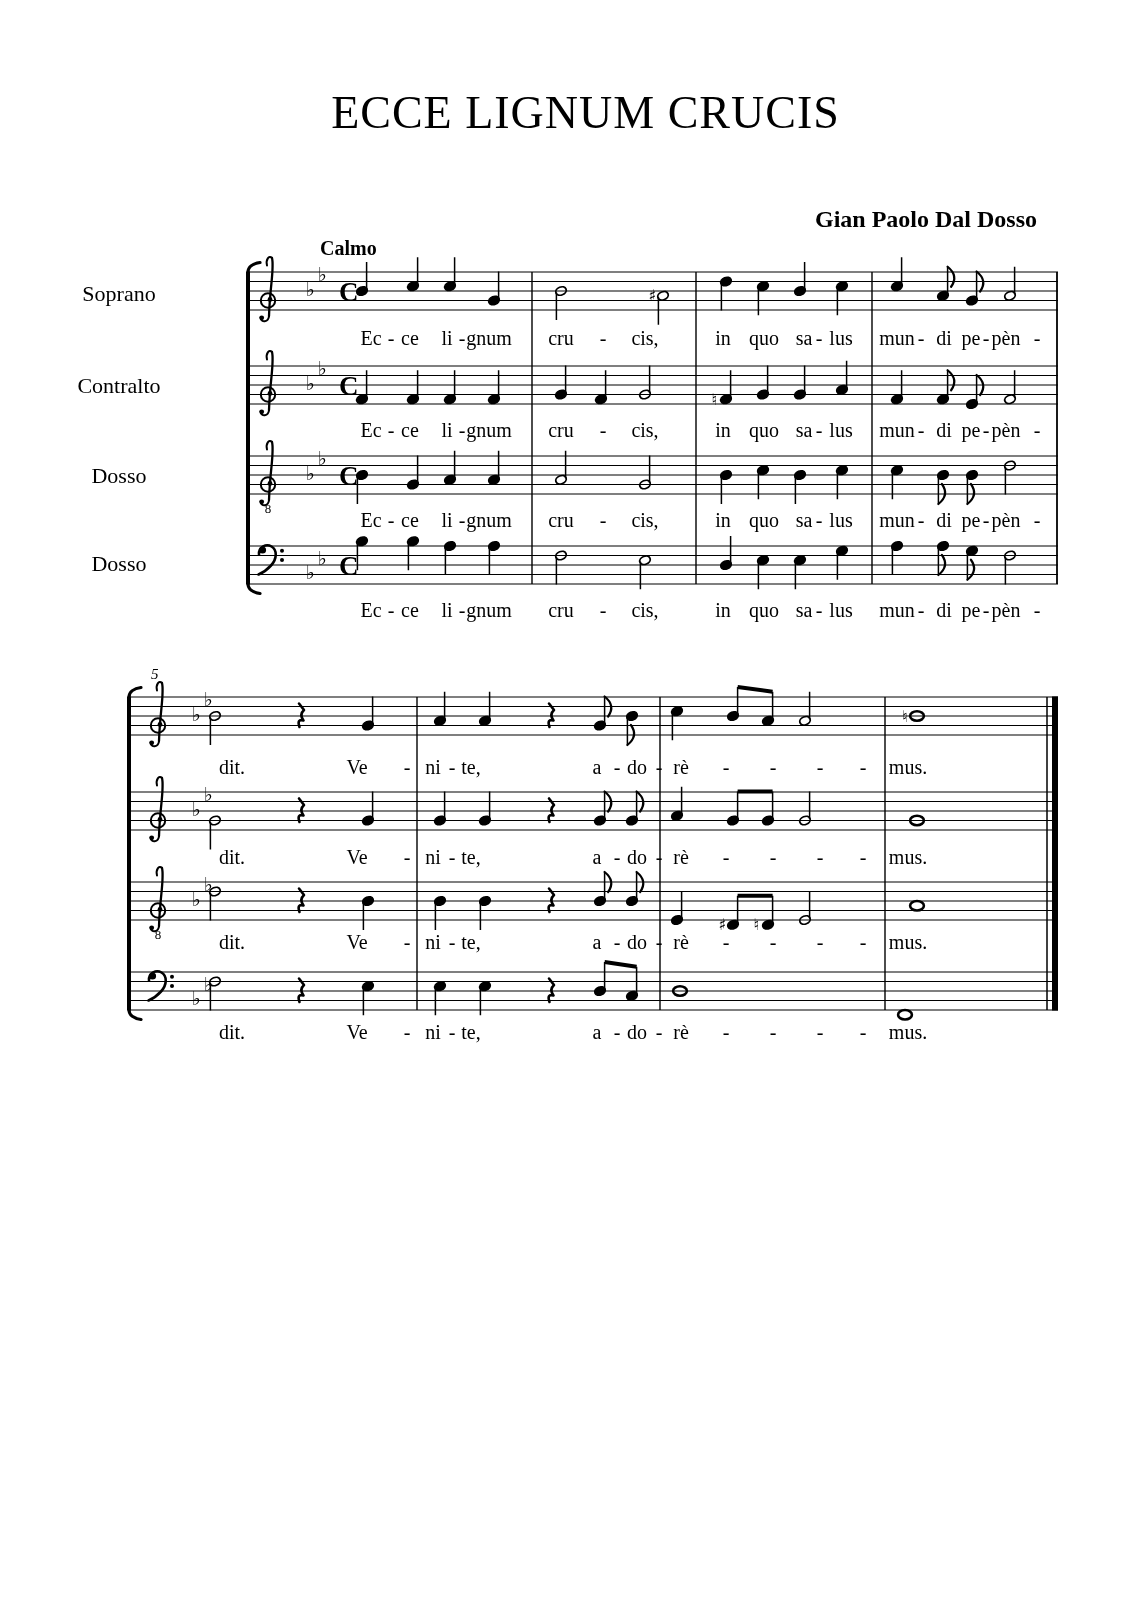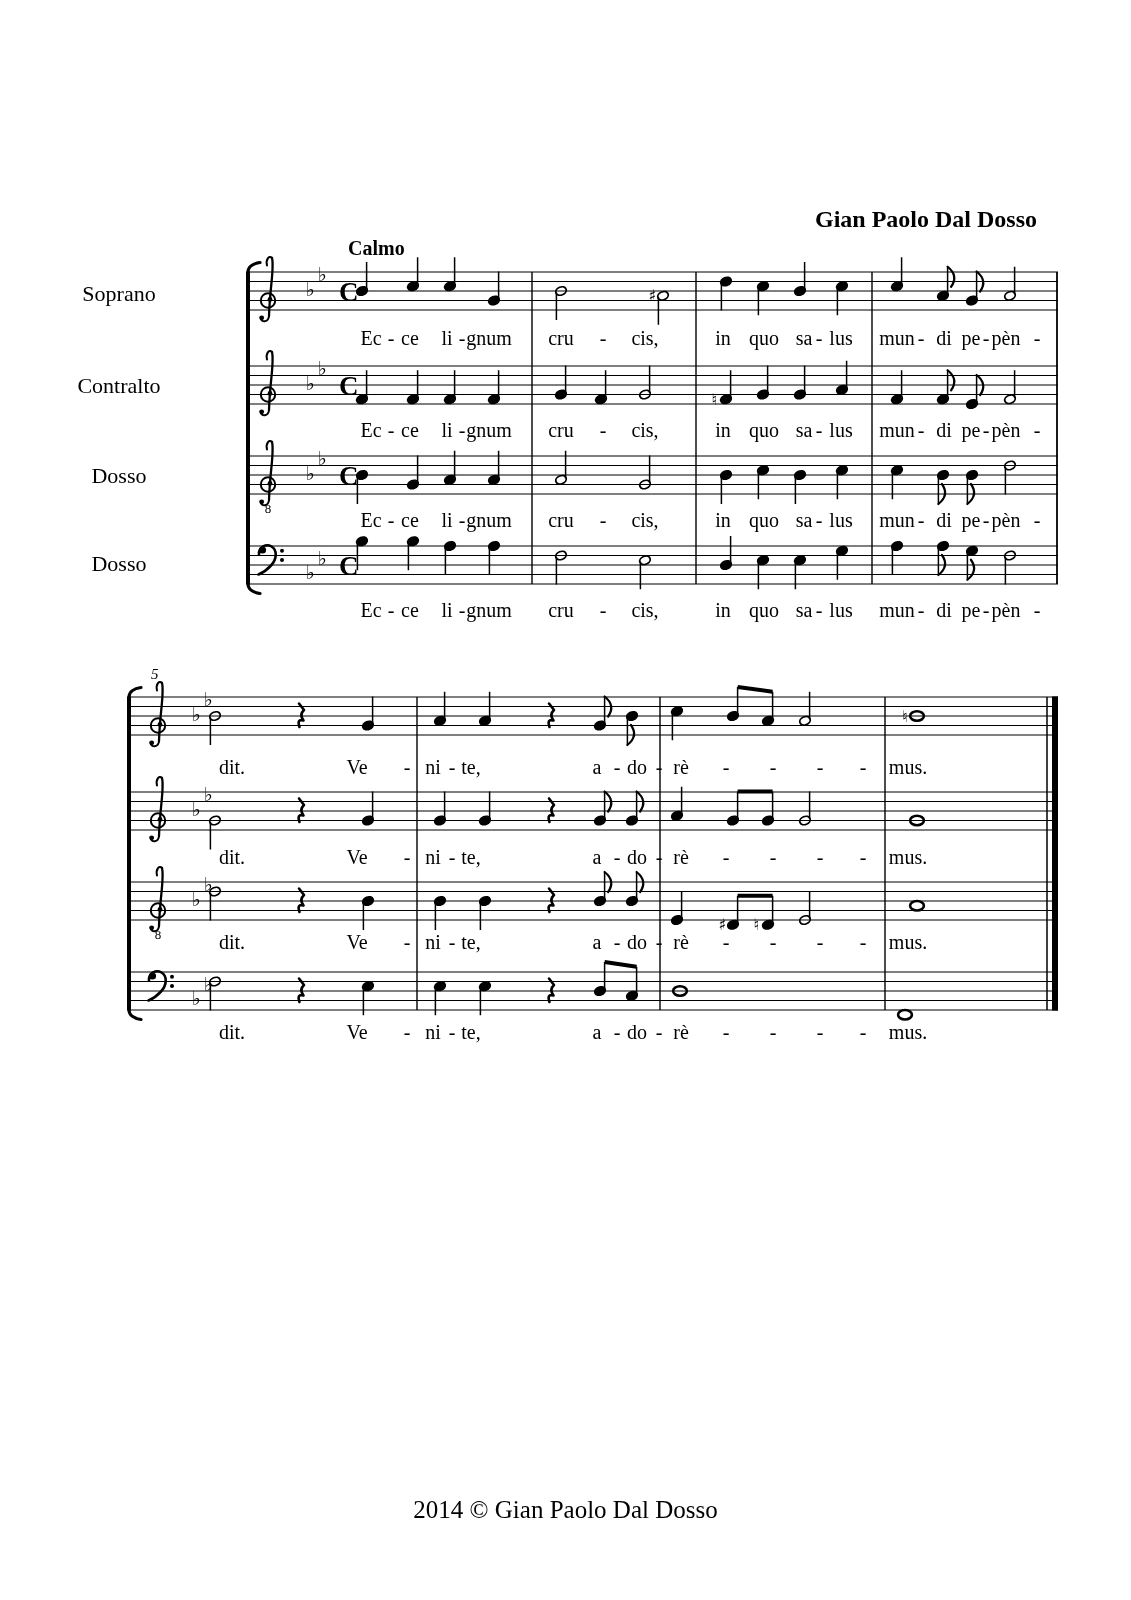--- a/index.html
+++ b/index.html
@@ -3,36 +3,37 @@
 <meta charset="utf-8">
 <style>
   html,body{margin:0;padding:0;background:#888;}
   .page{position:relative;width:1131px;height:1600px;background:#ffffff;color:#000;
         font-family:"Liberation Serif",serif;overflow:hidden;margin:0 auto;}
   .title{position:absolute;top:86px;left:40px;width:1091px;text-align:center;
          font-size:46px;letter-spacing:1px;}
   .subtitle{position:absolute;top:146px;left:40px;width:1091px;text-align:center;
             font-size:25px;font-weight:bold;font-style:italic;}
   .composer{position:absolute;top:206px;right:94px;font-size:24px;font-weight:bold;}
-  .tempo{position:absolute;top:237px;left:348px;font-size:20px;font-weight:bold;font-family:Liberation Serif, serif;}
+  .tempo{position:absolute;top:237px;left:320px;font-size:20px;font-weight:bold;font-family:Liberation Serif, serif;}
   .measure-number{position:absolute;top:666px;left:151px;font-size:15px;font-style:italic;}
   .voice-label{position:absolute;left:0;width:238px;text-align:center;font-size:22px;}
   .v-soprano{top:281px;}
   .v-contralto{top:373px;}
   .v-tenore{top:463px;}
   .v-basso{top:551px;}
   .perf-note{position:absolute;top:1106px;left:179px;font-size:21px;
              font-weight:bold;font-style:italic;}
   .footer{position:absolute;top:1496px;left:0;width:1131px;text-align:center;font-size:25px;}
   svg#score{position:absolute;left:0;top:0;}
 </style>
 </head>
 <body>
 
 <div class="page">
+  <div class="title">ECCE LIGNUM CRUCIS</div>
   <div class="composer">Gian Paolo Dal Dosso</div>
   <div class="tempo">Calmo</div>
   <div class="measure-number">5</div>
 
   <div class="voice-label v-soprano">Soprano</div>
   <div class="voice-label v-contralto">Contralto</div>
   <div class="voice-label v-tenore">Dosso</div>
   <div class="voice-label v-basso">Dosso</div>
 
   <svg id="score" width="1131" height="1600">
@@ -588,14 +589,13 @@
         <text x="659" y="1039" font-size="20" fill="#000" font-family="&quot;Liberation Serif&quot;,serif" text-anchor="middle">-</text>
         <text x="681" y="1039" font-size="20" fill="#000" font-family="&quot;Liberation Serif&quot;,serif" text-anchor="middle">rè</text>
         <text x="726" y="1039" font-size="20" fill="#000" font-family="&quot;Liberation Serif&quot;,serif" text-anchor="middle">-</text>
         <text x="773" y="1039" font-size="20" fill="#000" font-family="&quot;Liberation Serif&quot;,serif" text-anchor="middle">-</text>
         <text x="820" y="1039" font-size="20" fill="#000" font-family="&quot;Liberation Serif&quot;,serif" text-anchor="middle">-</text>
         <text x="863" y="1039" font-size="20" fill="#000" font-family="&quot;Liberation Serif&quot;,serif" text-anchor="middle">-</text>
         <text x="908" y="1039" font-size="20" fill="#000" font-family="&quot;Liberation Serif&quot;,serif" text-anchor="middle">mus.</text>
       </g>
     </svg>
 
-  <div class="footer">2014 © Gian Paolo Dal Dosso</div>
 </div>
 
 </body></html>

